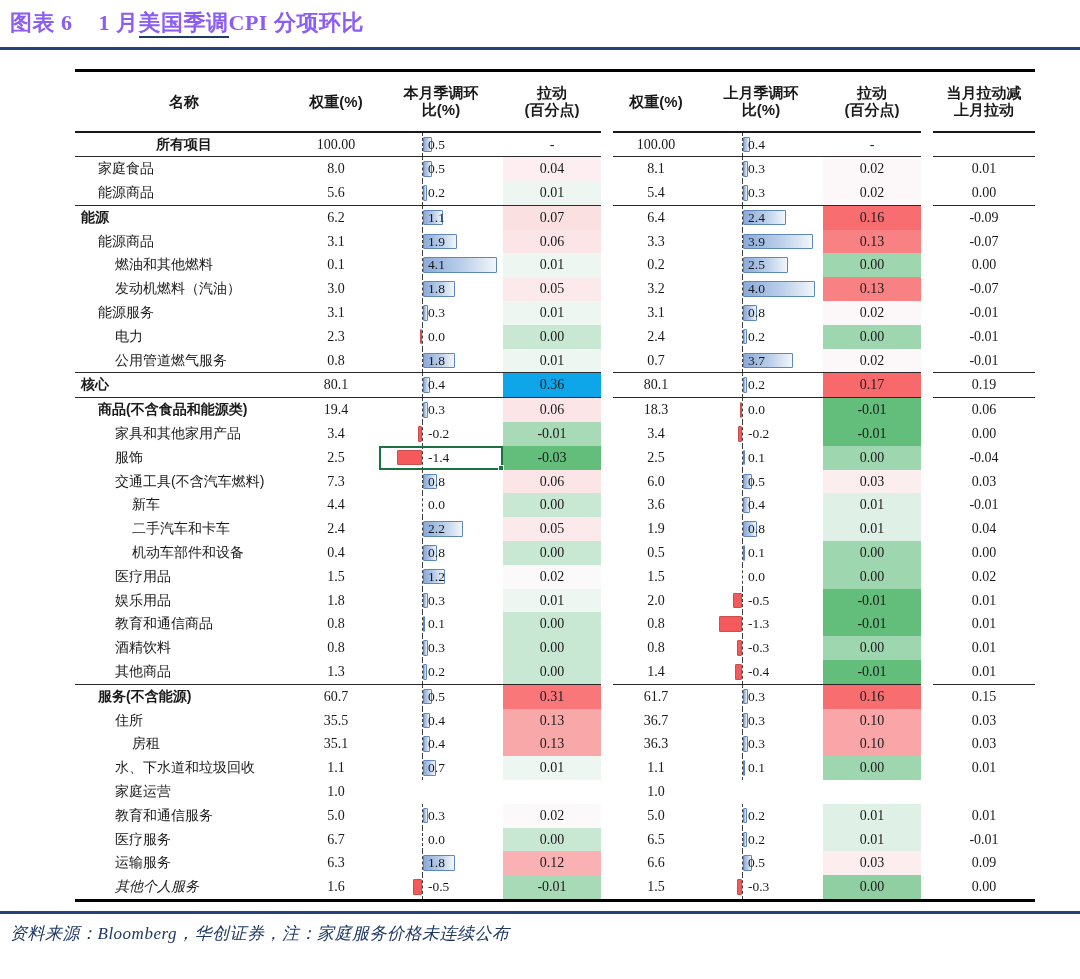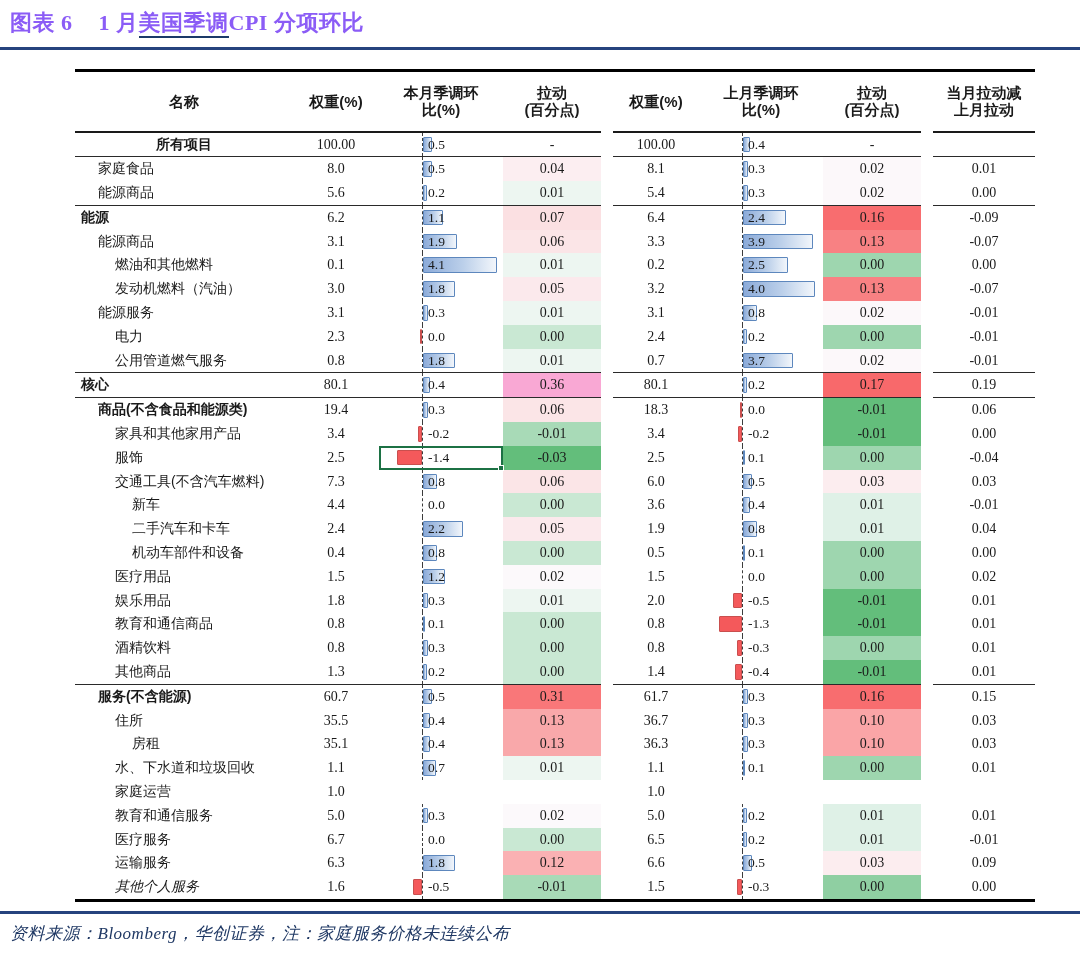--- a/index.html
+++ b/index.html
@@ -347,21 +347,21 @@
       <tr class="sep">
         <td class="name"><span class="nm b" style="padding-left: 6px;">核心</span></td>
         <td class="num">80.1</td>
         <td class="barcell">
           <div class="barbox">
             <div class="zaxis"></div>
             <div class="dbar pos" style="width: 7.2px;"></div>
             <div class="blabel">0.4</div>
           </div>
         </td>
-        <td class="pull" style="background: #f9a8d4;">0.36</td>
+        <td class="pull" style="background: #0ea5e9;">0.36</td>
         <td class="sp"></td>
         <td class="num">80.1</td>
         <td class="barcell">
           <div class="barbox">
             <div class="zaxis"></div>
             <div class="dbar pos" style="width: 3.6px;"></div>
             <div class="blabel">0.2</div>
           </div>
         </td>
         <td class="pull" style="background: rgb(248, 105, 107);">0.17</td>

